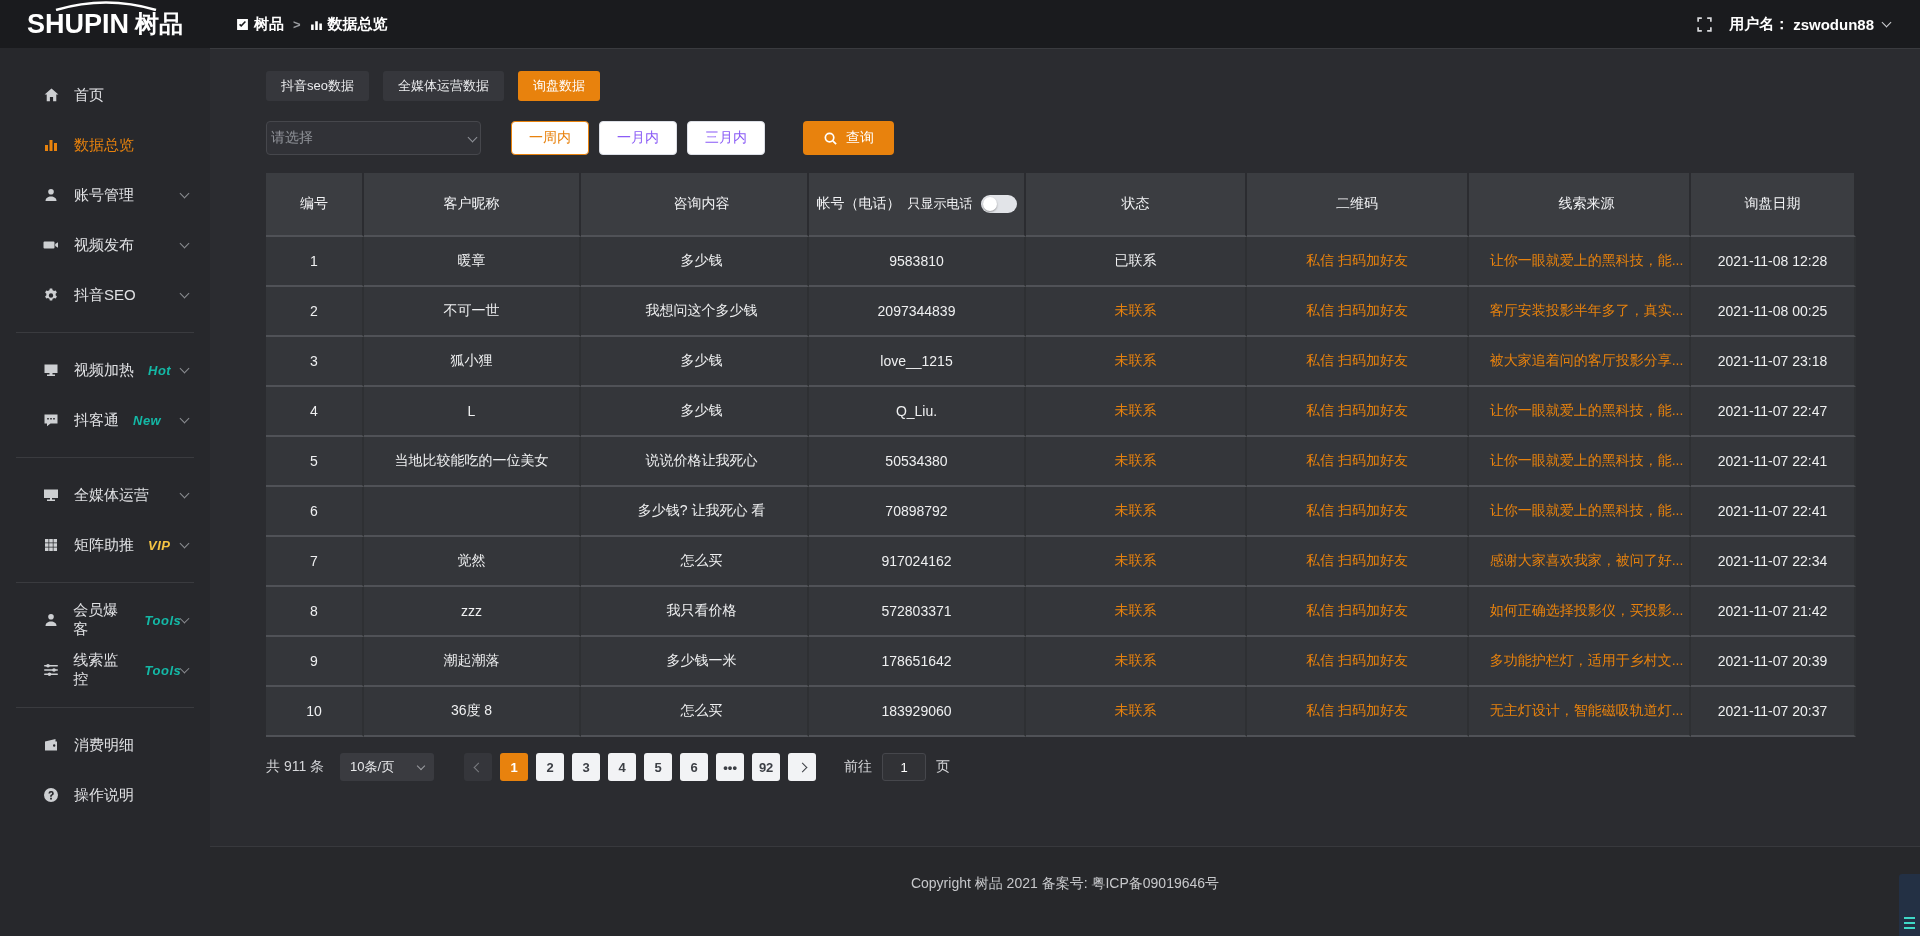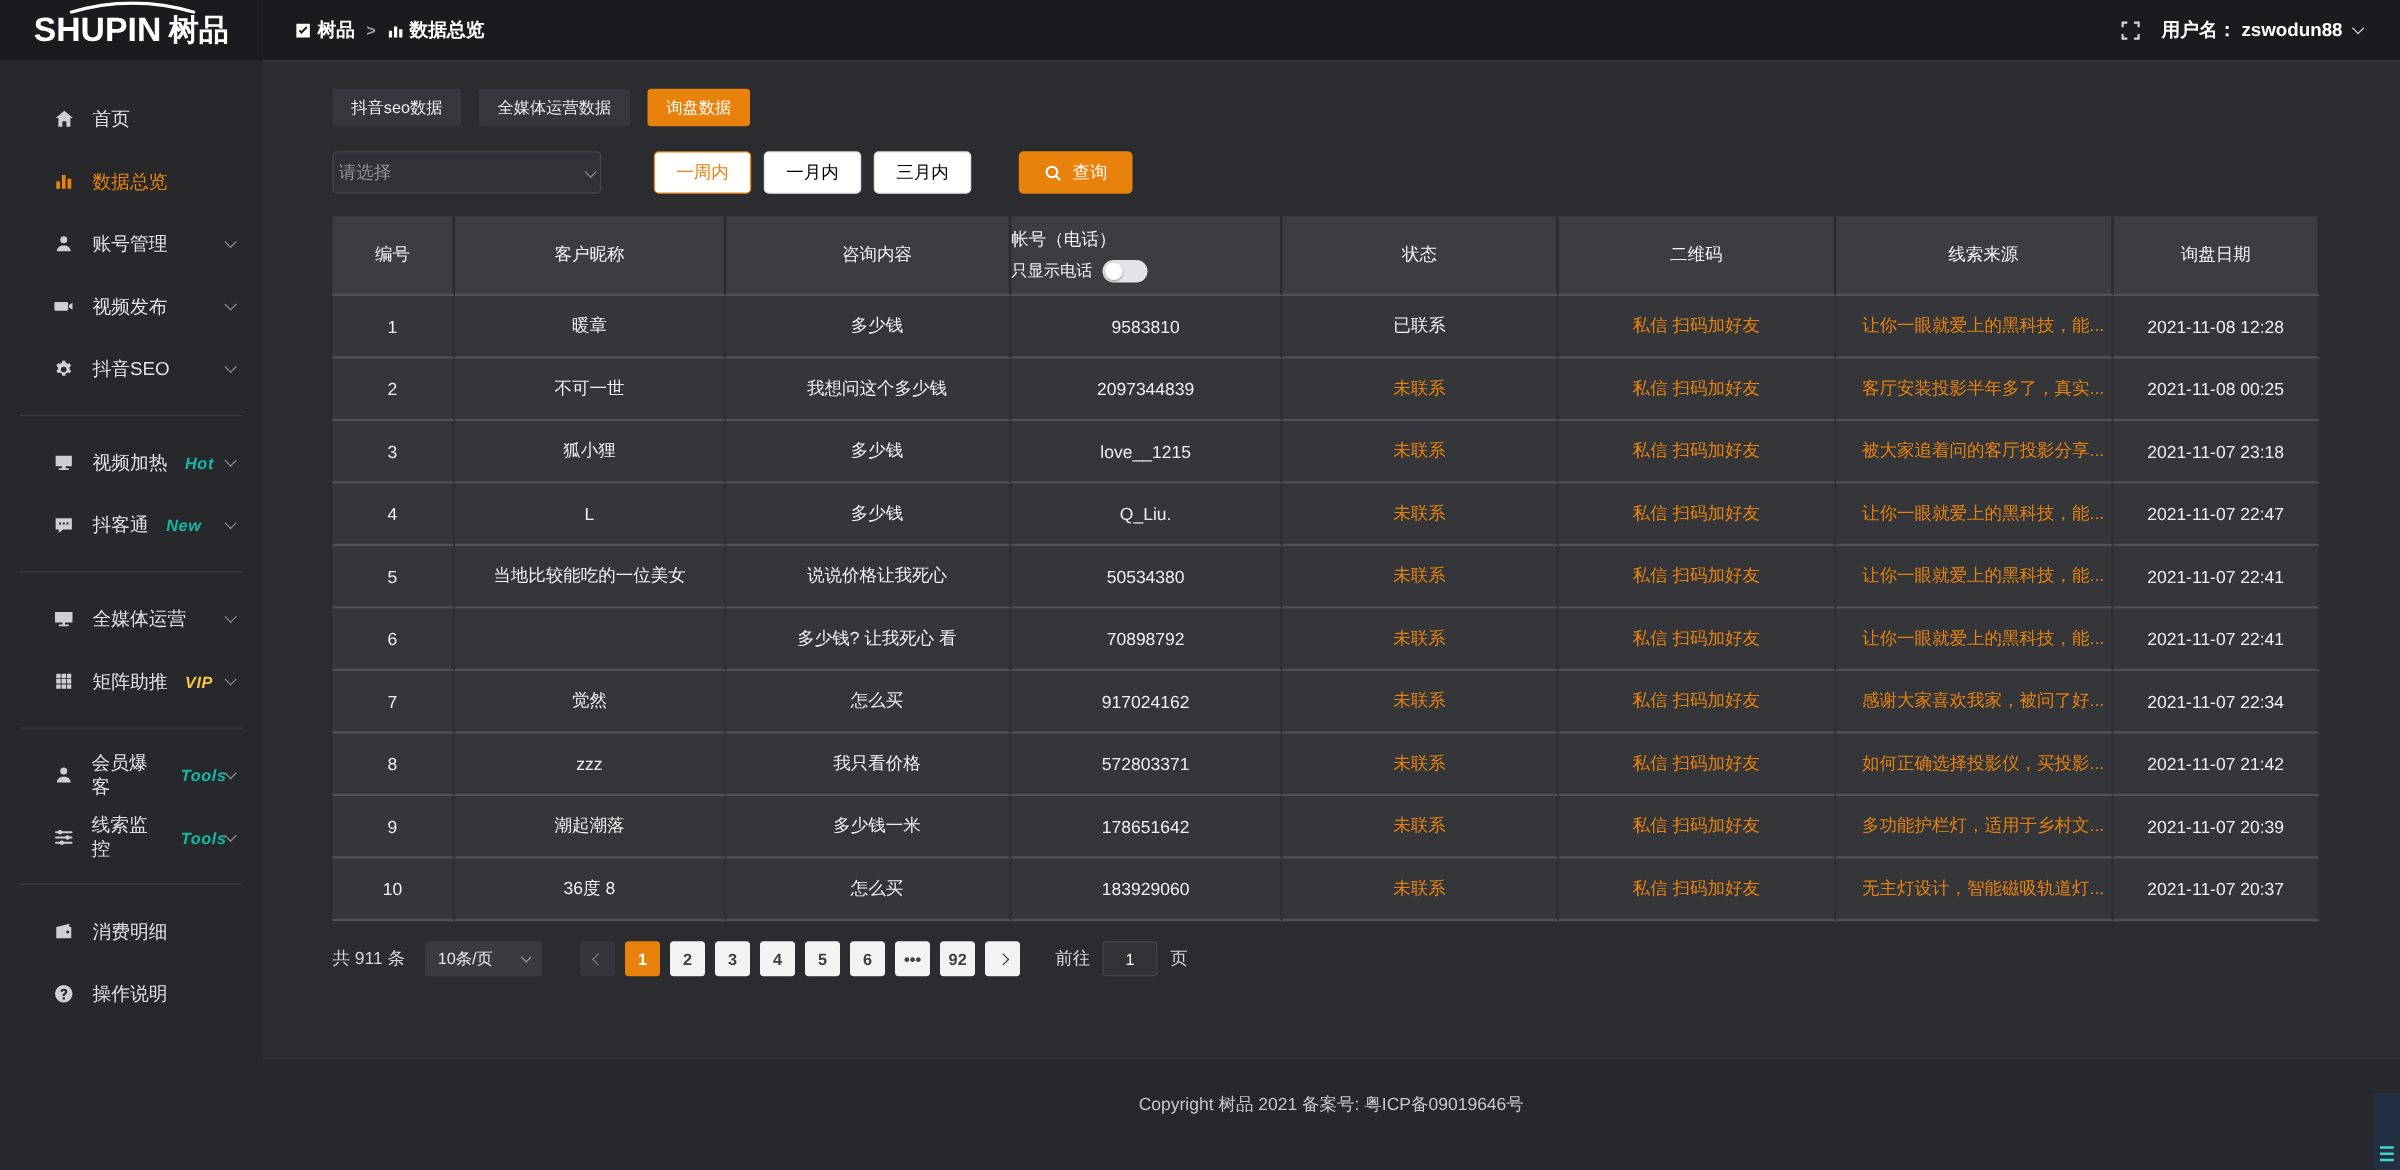--- a/index.html
+++ b/index.html
@@ -43,35 +43,35 @@
   .main { position:absolute; left:210px; top:48px; right:0; bottom:0; display:flex; flex-direction:column; background:#27282b; }
   .panel { flex:1; background:#2b2c30; border-top:1px solid #3a3b3f; padding:22px 64px 0 56px; }
   
   .tabs { display:flex; gap:14px; }
   .tab { height:30px; padding:0 15px; background:#36373c; color:#ecedef; font-size:13px; border:none; border-radius:3px; display:flex; align-items:center; cursor:pointer; font-family:inherit; }
   .tab.active { background:#e8820d; color:#fff; }
   
   .filter-row { margin-top:20px; display:flex; align-items:center; }
   .select { width:215px; height:34px; background:#313237; border:1px solid #46474c; border-radius:4px; display:flex; align-items:center; padding:0 4px; color:#8f9298; font-size:14px; cursor:pointer; }
   .select .chev { margin-left:auto; margin-top:-2px; color:#8f9298; }
-  .range-btns { display:flex; gap:10px; margin-left:42px; }
-  .range-btn { width:78px; height:34px; background:#fff; border:1px solid #dcdfe6; border-radius:4px; color:#000000; font-size:14px; cursor:pointer; font-family:inherit; }
+  .range-btns { display:flex; gap:10px; margin-left:30px; }
+  .range-btn { width:78px; height:34px; background:#fff; border:1px solid #dcdfe6; border-radius:4px; color:#8b5cf6; font-size:14px; cursor:pointer; font-family:inherit; }
   .range-btn.active { color:#e8820d; border-color:#e8820d; }
   .search-btn { margin-left:38px; height:34px; padding:0 20px; background:#e8820d; color:#fff; border:none; border-radius:4px; font-size:14px; display:flex; align-items:center; gap:8px; cursor:pointer; font-family:inherit; }
   
   table { margin-top:18px; width:1590px; border-collapse:separate; border-spacing:0; table-layout:fixed; }
   th { background:#3b3d41; color:#f2f3f5; font-weight:normal; font-size:14px; height:64px;
        border-right:2px solid #2b2c30; border-bottom:2px solid #505257; }
   td { background:#34363a; color:#eff0f1; font-size:14px; height:50px; text-align:center;
        border-right:2px solid #2e3033; border-bottom:2px solid #505257;
        overflow:hidden; white-space:nowrap; text-overflow:ellipsis; }
   th.al, td.al { text-align:center; padding-left:15px; }
   td.orange { color:#e8820d; }
   td.link { color:#e8820d; cursor:pointer; }
-  .th-account { display:flex; flex-direction:column; align-items:flex-start; justify-content:center; gap:7px; }
+  .th-account { display:flex; flex-direction:row; align-items:flex-end; justify-content:center; gap:7px; }
   .th-sub { display:flex; align-items:center; gap:8px; font-size:13px; }
   .pill { width:36px; height:18px; border-radius:9px; background:#e2e4e8; position:relative; cursor:pointer; }
   .pill .knob { position:absolute; left:2px; top:2px; width:14px; height:14px; border-radius:50%; background:#fff; box-shadow:0 1px 2px rgba(0,0,0,.35); }
   
   .pagination { margin-top:16px; display:flex; align-items:center; font-size:14px; color:#d6d7da; }
   .size-select { margin-left:16px; width:94px; height:28px; background:#3a3b40; border-radius:3px; display:flex; align-items:center; padding:0 10px; font-size:13px; color:#e8e9eb; cursor:pointer; }
   .size-select .chev { margin-left:auto; margin-top:-2px; color:#9b9da1; width:6px; height:6px; }
   .pager { display:flex; gap:8px; margin-left:30px; }
   .page-btn { min-width:28px; height:28px; padding:0 6px; border-radius:3px; background:#f2f3f5; border:none; color:#3c3f45; font-size:13px; font-weight:bold; cursor:pointer; display:flex; align-items:center; justify-content:center; font-family:inherit; }
   .page-btn.active { background:#e8820d; color:#fff; }

